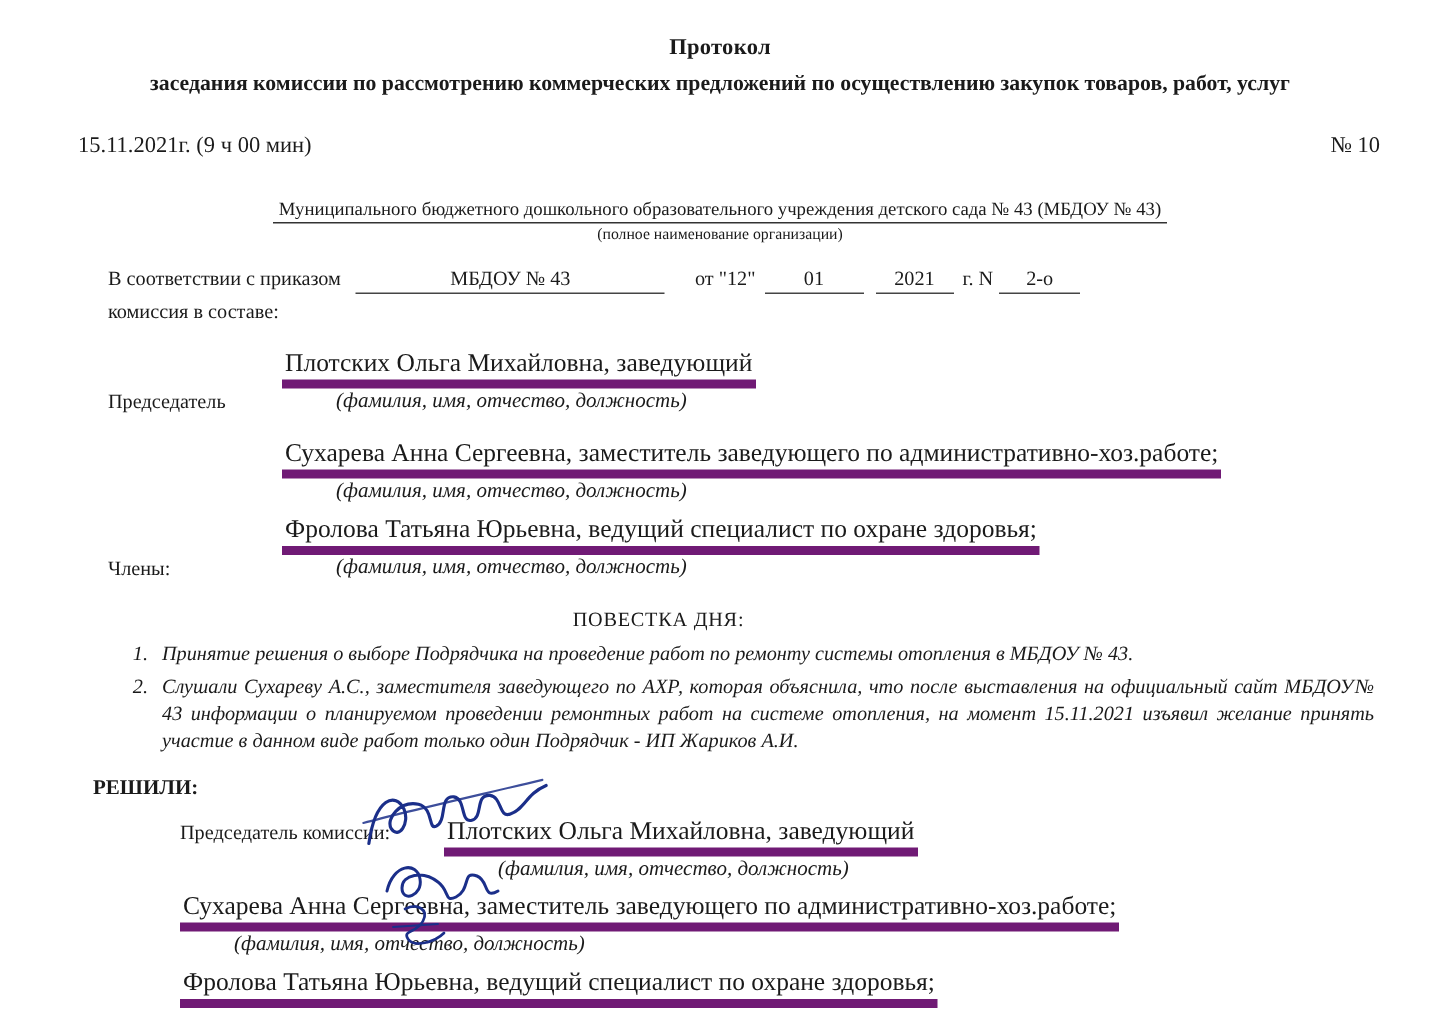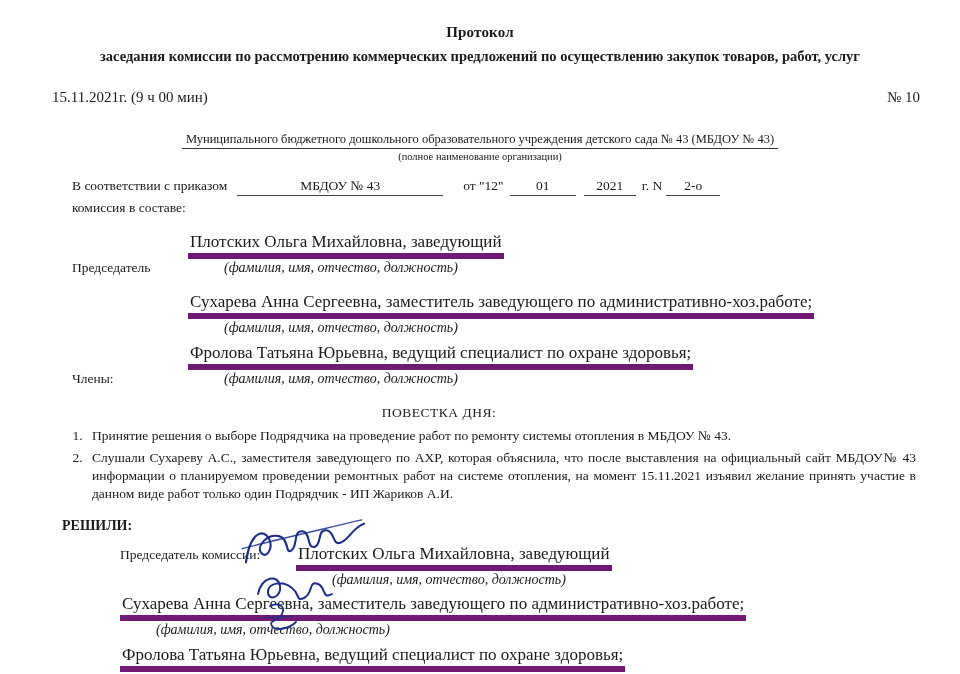--- a/index.html
+++ b/index.html
@@ -111,24 +111,25 @@
   .name-row { margin-top: 7px; }
   .name-row:first-child { margin-top: 0; }
   .agenda-title {
     text-align: center;
     font-size: 13.5px;
     margin-top: 18px;
     letter-spacing: 0.5px;
     padding-right: 82px;
   }
   ol.agenda {
-    margin: 6px 0 0 0;
+    margin: 6px 0 0 16px;
     padding-left: 86px;
     padding-right: 44px;
     font-size: 13.5px;
+    font-style: italic;
   }
   ol.agenda li {
     margin-top: 4px;
     text-align: justify;
     line-height: 1.32;
     padding-left: 6px;
   }
   .decided-label {
     margin-top: 16px;
     padding-left: 62px;

